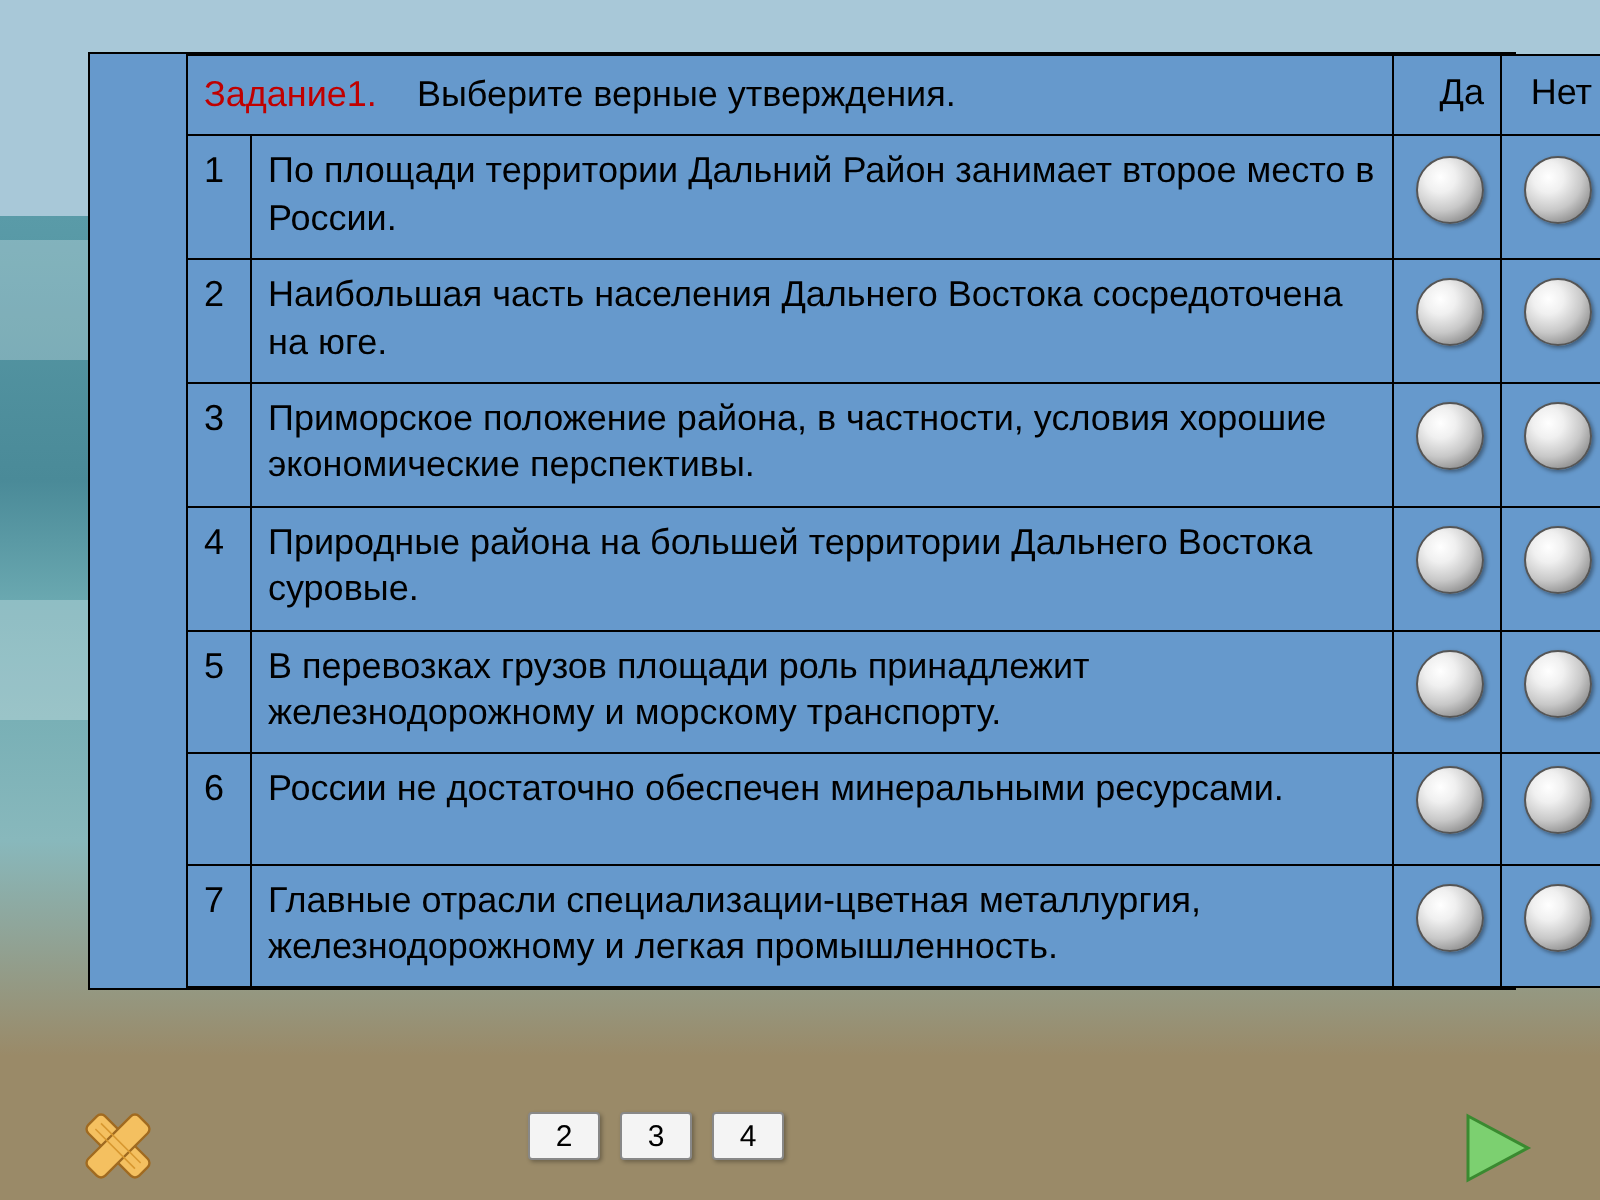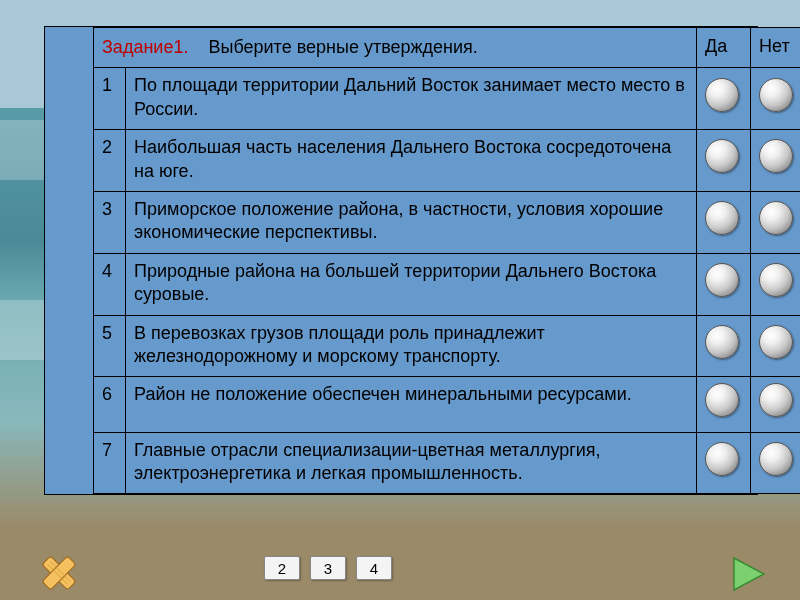--- a/index.html
+++ b/index.html
@@ -27,21 +27,21 @@
   td {
     border: 1px solid #000;
     background: #6699cc;
     color: #000;
     font-size: 18px;
     line-height: 1.3;
     padding: 6px 8px 8px 8px;
     vertical-align: top;
   }
   td.num { width: 32px; text-align: left; }
-  td.yes, td.no { width: 54px; text-align: left; vertical-align: middle; }
+  td.yes, td.no { width: 54px; text-align: right; vertical-align: middle; }
   .hdr-task { padding: 8px; }
   .hdr-task .red { color: #c00000; }
   .radio-dot {
     display: inline-block;
     width: 34px; height: 34px;
     border-radius: 50%;
     background: radial-gradient(circle at 35% 30%, #ffffff 0%, #f0f0f0 25%, #c8c8c8 55%, #909090 80%, #606060 100%);
     border: 1px solid #555;
     box-shadow: 1px 1px 2px rgba(0,0,0,0.4);
   }
@@ -86,21 +86,21 @@
       <span class="red">Задание1.</span>
       <span>&nbsp;&nbsp;</span>
       <span>Выберите верные утверждения.</span>
     </td>
     <td class="yes">Да</td>
     <td class="no">Нет</td>
   </tr>
 
   <tr>
     <td class="num">1</td>
-    <td>По площади территории Дальний Восток занимает место место в России.</td>
+    <td>По площади территории Дальний Район занимает второе место в России.</td>
     <td class="yes"><span class="radio-dot"></span></td>
     <td class="no"><span class="radio-dot"></span></td>
   </tr>
   <tr>
     <td class="num">2</td>
     <td>Наибольшая часть населения Дальнего Востока сосредоточена на юге.</td>
     <td class="yes"><span class="radio-dot"></span></td>
     <td class="no"><span class="radio-dot"></span></td>
   </tr>
   <tr>
@@ -116,27 +116,27 @@
     <td class="no"><span class="radio-dot"></span></td>
   </tr>
   <tr>
     <td class="num">5</td>
     <td>В перевозках грузов площади роль принадлежит железнодорожному и морскому транспорту.</td>
     <td class="yes"><span class="radio-dot"></span></td>
     <td class="no"><span class="radio-dot"></span></td>
   </tr>
   <tr>
     <td class="num">6</td>
-    <td>Район не положение обеспечен минеральными  ресурсами.</td>
+    <td>России не достаточно обеспечен минеральными  ресурсами.</td>
     <td class="yes"><span class="radio-dot"></span></td>
     <td class="no"><span class="radio-dot"></span></td>
   </tr>
   <tr>
     <td class="num">7</td>
-    <td>Главные отрасли специализации-цветная металлургия, электроэнергетика и легкая промышленность.</td>
+    <td>Главные отрасли специализации-цветная металлургия, железнодорожному и легкая промышленность.</td>
     <td class="yes"><span class="radio-dot"></span></td>
     <td class="no"><span class="radio-dot"></span></td>
   </tr>
 </tbody>
     </table>
 </div>
 
 <div class="pager">
   <button>2</button>
   <button>3</button>

